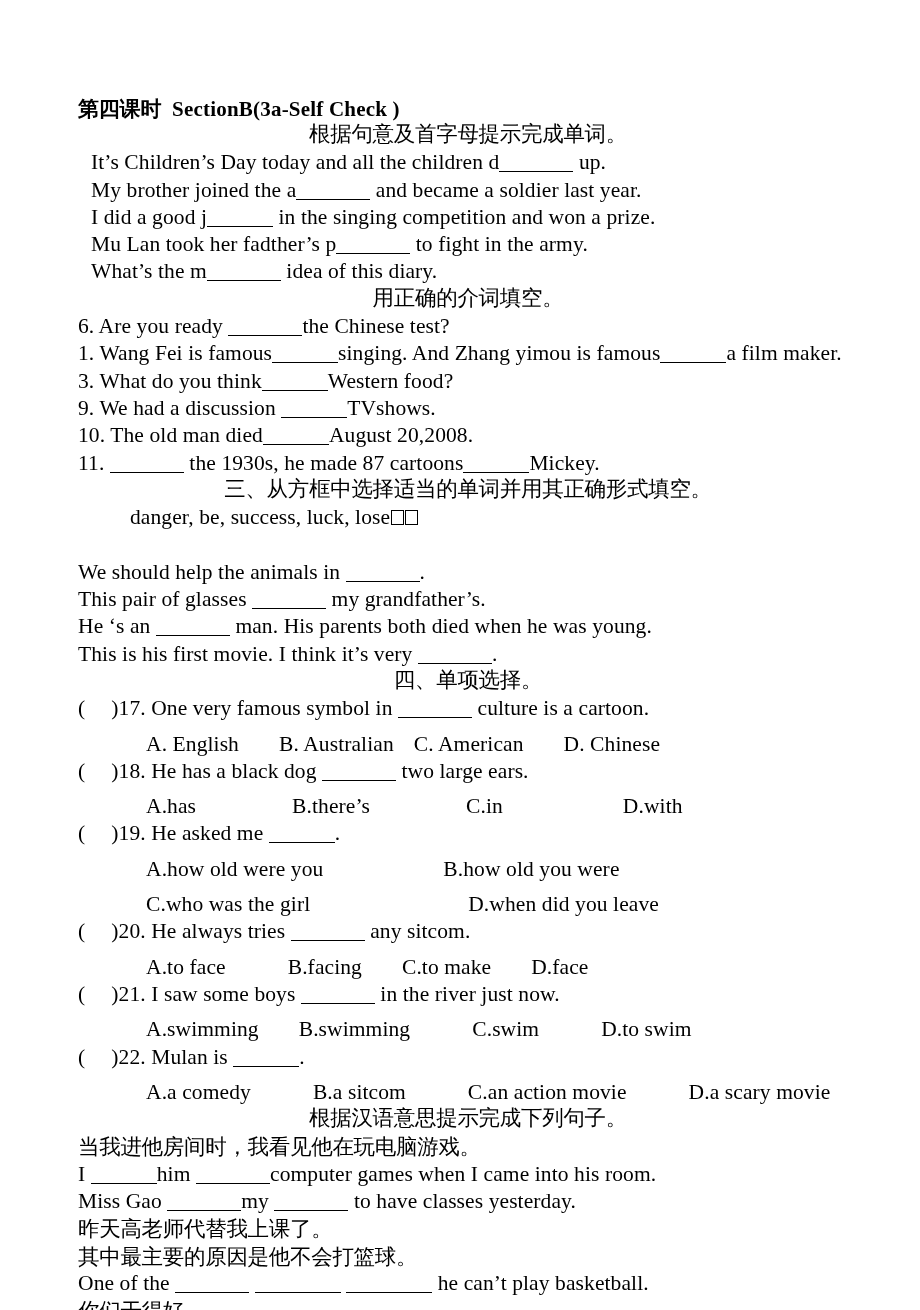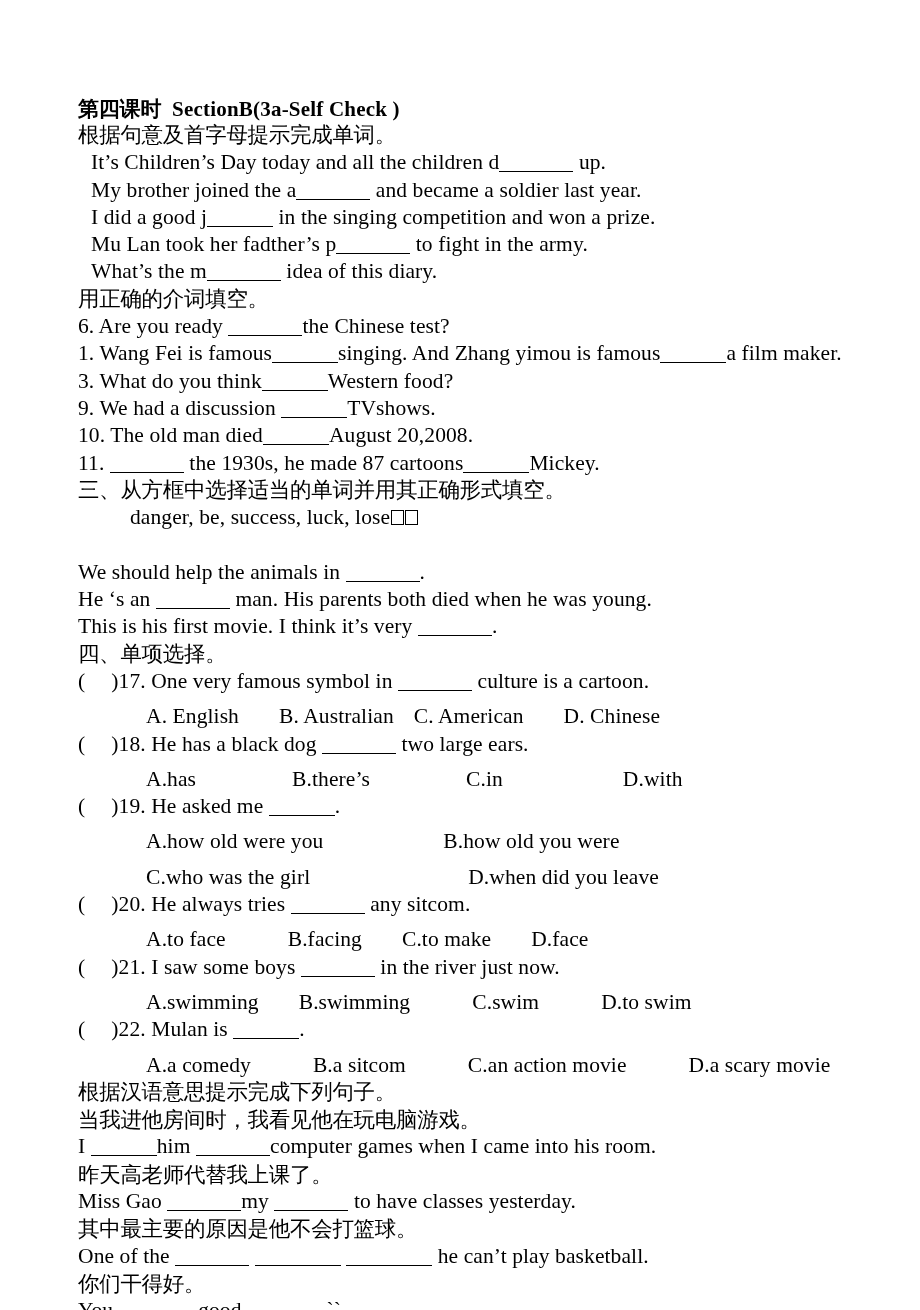--- a/index.html
+++ b/index.html
@@ -33,24 +33,25 @@
     line-height: 26px;
     letter-spacing: 0.2px;
   }
   .cn {
     font-size: 21.5px;
     line-height: 27.3px;
     font-family: "DejaVu Sans", "Liberation Sans", sans-serif;
     letter-spacing: -0.3px;
   }
   .cn-head {
-    font-family: Liberation Sans, sans-serif;
+    font-family: Liberation Mono, monospace;
     font-size: 21.5px;
     line-height: 27.3px;
     letter-spacing: -0.3px;
+    text-align: center;
   }
   .title .cn-t {
     font-family: "DejaVu Sans", "Liberation Sans", sans-serif;
     font-weight: bold;
     letter-spacing: -0.2px;
   }
   .indent1 { padding-left: 13px; }
   .indent2 { padding-left: 52px; }
   .indent-opt { padding-left: 68px; margin-top: 8px; }
   .just {
@@ -118,20 +119,21 @@
 
   <div class="ln cn-head">三、从方框中选择适当的单词并用其正确形式填空。</div>
 
   <div class="ln indent2"><span>danger, be, success, luck, lose</span><span class="tofu"></span><span class="tofu"></span></div>
 
   <div class="ln">&nbsp;</div>
 
 
   <div class="ln"><span>We should help the animals in </span><span class="blank b-lg"></span><span>.</span></div>
 
+  <div class="ln"><span>This pair of glasses </span><span class="blank b-lg"></span><span> my grandfather’s.</span></div>
 
   <div class="ln"><span>He ‘s an </span><span class="blank b-lg"></span><span> man. His parents both died when he was young.</span></div>
 
   <div class="ln"><span>This is his first movie. I think it’s very </span><span class="blank b-lg"></span><span>.</span></div>
 
   <div class="ln cn-head">四、单项选择。</div>
 
   <div class="ln"><span>(</span><span class="paren-gap"></span><span>)17. </span><span>One very famous symbol in </span><span class="blank b-lg"></span><span> culture is a cartoon.</span></div>
   <div class="ln indent-opt"><span>A. English</span><span class="optgap-m"></span><span>B. Australian</span><span class="optgap-s"></span><span>C. American</span><span class="optgap-m"></span><span>D. Chinese</span></div>
 
@@ -149,22 +151,22 @@
   <div class="ln indent-opt"><span>A.swimming</span><span class="optgap-m"></span><span>B.swimming</span><span class="optgap-l"></span><span>C.swim</span><span class="optgap-l"></span><span>D.to swim</span></div>
 
   <div class="ln"><span>(</span><span class="paren-gap"></span><span>)22. </span><span>Mulan is </span><span class="blank b-md"></span><span>.</span></div>
   <div class="ln indent-opt"><span>A.a comedy</span><span class="optgap-l"></span><span>B.a sitcom</span><span class="optgap-l"></span><span>C.an action movie</span><span class="optgap-l"></span><span>D.a scary movie</span></div>
 
   <div class="ln cn-head">根据汉语意思提示完成下列句子。</div>
 
   <div class="ln cn">当我进他房间时，我看见他在玩电脑游戏。</div>
   <div class="ln"><span>I </span><span class="blank b-md"></span><span>him </span><span class="blank b-lg"></span><span>computer games when I came into his room.</span></div>
 
+  <div class="ln"><span>Miss Gao </span><span class="blank b-lg"></span><span>my </span><span class="blank b-lg"></span><span> to have classes yesterday.</span></div>
   <div class="ln cn">昨天高老师代替我上课了。</div>
-  <div class="ln"><span>Miss Gao </span><span class="blank b-lg"></span><span>my </span><span class="blank b-lg"></span><span> to have classes yesterday.</span></div>
 
   <div class="ln cn">其中最主要的原因是他不会打篮球。</div>
   <div class="ln"><span>One of the </span><span class="blank b-lg"></span><span> </span><span class="blank b-xl"></span><span> </span><span class="blank b-xl"></span><span> he can’t play basketball.</span></div>
 
   <div class="ln cn">你们干得好。</div>
   <div class="ln"><span>You </span><span class="blank b-lg"></span><span> good </span><span class="blank b-lg"></span><span>.``</span></div>
 
 </div>
 
 </body></html>

